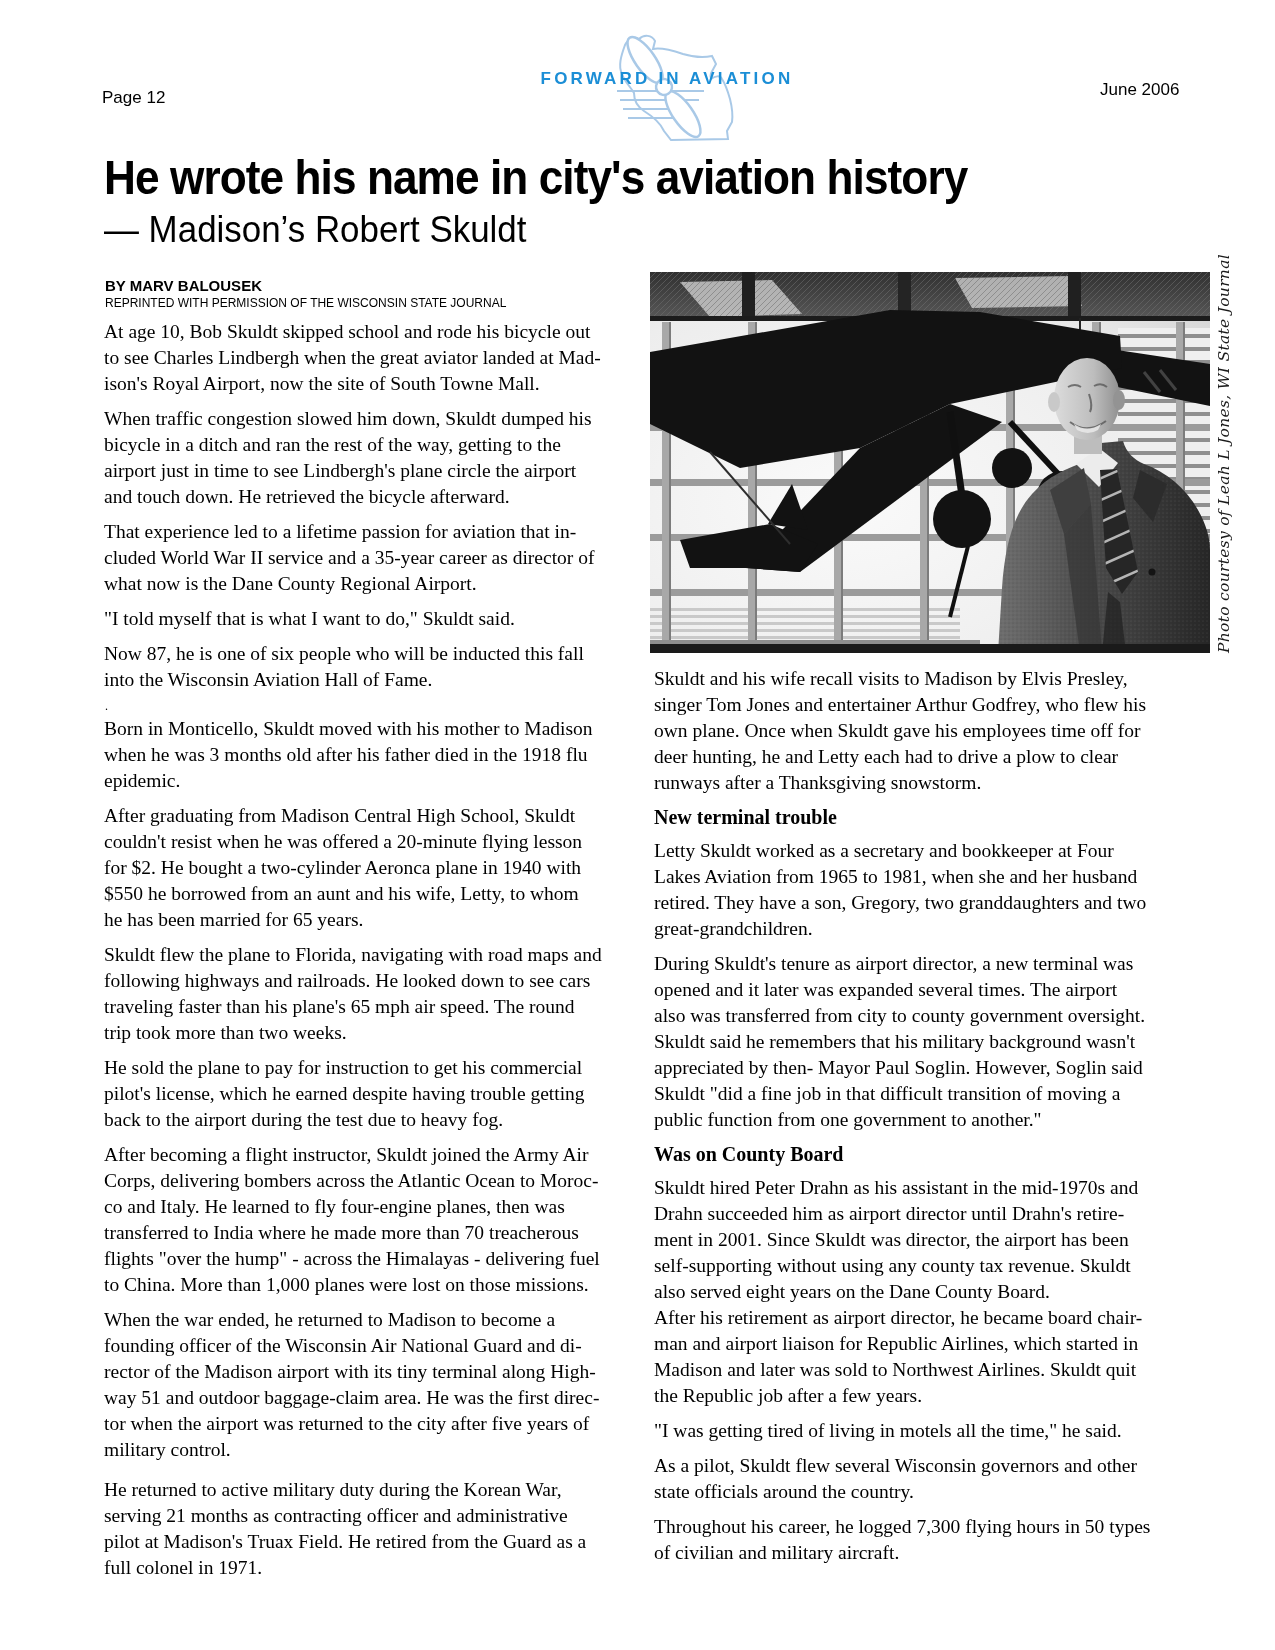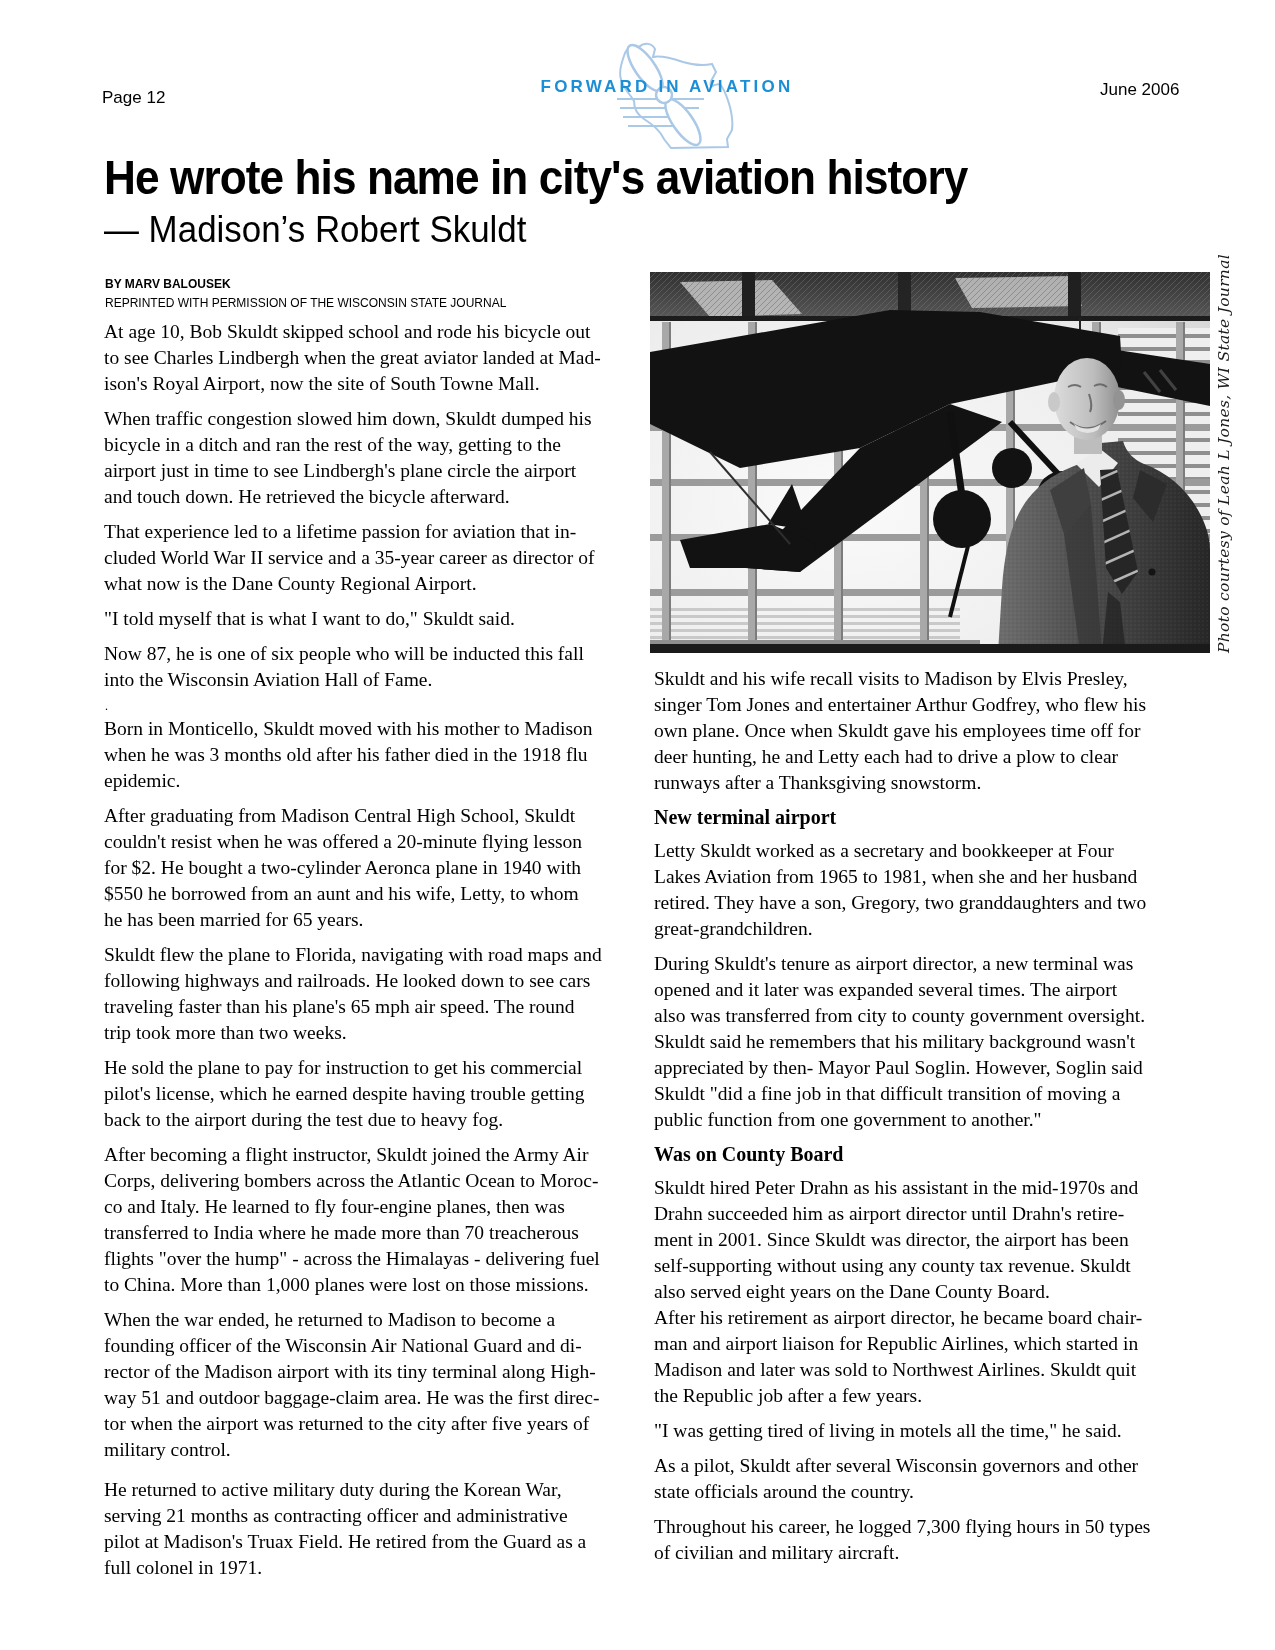--- a/index.html
+++ b/index.html
@@ -1,26 +1,26 @@
 <!DOCTYPE html>
 <html><head>
 <meta charset="utf-8">
 <style>
   html,body{margin:0;padding:0;background:#ffffff;}
   .page{position:relative;width:1275px;height:1650px;background:#ffffff;overflow:hidden;
         font-family:"Liberation Serif",serif;color:#000;margin-left:32px;}
   .hdr-text{position:absolute;font-family:"Liberation Sans",sans-serif;font-size:17px;color:#000;}
-  .logo-box{position:absolute;left:490px;top:33px;width:290px;height:126px;}
+  .logo-box{position:absolute;left:490px;top:25px;width:290px;height:126px;}
   .article-title{position:absolute;left:72px;top:150px;font-family:"Liberation Sans",sans-serif;
         font-weight:bold;font-size:48px;letter-spacing:-1px;transform:scaleX(.92);
         transform-origin:left top;white-space:nowrap;}
   .article-subtitle{position:absolute;left:72px;top:209px;font-family:"Liberation Sans",sans-serif;
         font-size:36px;transform:scaleX(.97);transform-origin:left top;white-space:nowrap;}
   .byline{position:absolute;left:73px;top:277px;font-family:"Liberation Sans",sans-serif;
-        font-weight:bold;font-size:12px;text-align:center;}
+        font-weight:bold;font-size:15px;text-align:center;}
   .credit{position:absolute;left:73px;top:296px;font-family:"Liberation Sans",sans-serif;font-size:12px;}
   .col-left{position:absolute;left:72px;top:319px;width:548px;}
   .col-right{position:absolute;left:622px;top:666px;width:560px;}
   p.body{font-size:19.5px;line-height:26px;margin:0 0 9px 0;white-space:pre-line;}
   p.dotline{font-size:12px;line-height:9px;margin:0 0 5px 1px;}
   h3.sect{font-size:20px;line-height:24px;margin:4px 0 9px 0;font-weight:bold;
         font-family:"Liberation Serif",serif;}
   .photo{position:absolute;left:618px;top:272px;width:560px;height:381px;}
   .photo svg{display:block;}
   .photo-caption{position:absolute;left:1183px;top:272px;height:381px;width:24px;
@@ -307,21 +307,21 @@
   </div>
 
   <div class="photo-caption">Photo courtesy of Leah L Jones, WI State Journal</div>
 
   <div class="col-right">
     <p class="body">Skuldt and his wife recall visits to Madison by Elvis Presley,
 singer Tom Jones and entertainer Arthur Godfrey, who flew his
 own plane. Once when Skuldt gave his employees time off for
 deer hunting, he and Letty each had to drive a plow to clear
 runways after a Thanksgiving snowstorm.</p>
-    <h3 class="sect">New terminal airport</h3>
+    <h3 class="sect">New terminal trouble</h3>
     <p class="body">Letty Skuldt worked as a secretary and bookkeeper at Four
 Lakes Aviation from 1965 to 1981, when she and her husband
 retired. They have a son, Gregory, two granddaughters and two
 great-grandchildren.</p>
     <p class="body">During Skuldt's tenure as airport director, a new terminal was
 opened and it later was expanded several times. The airport
 also was transferred from city to county government oversight.
 Skuldt said he remembers that his military background wasn't
 appreciated by then- Mayor Paul Soglin. However, Soglin said
 Skuldt "did a fine job in that difficult transition of moving a
@@ -330,19 +330,19 @@
     <p class="body">Skuldt hired Peter Drahn as his assistant in the mid-1970s and
 Drahn succeeded him as airport director until Drahn's retire-
 ment in 2001. Since Skuldt was director, the airport has been
 self-supporting without using any county tax revenue. Skuldt
 also served eight years on the Dane County Board.
 After his retirement as airport director, he became board chair-
 man and airport liaison for Republic Airlines, which started in
 Madison and later was sold to Northwest Airlines. Skuldt quit
 the Republic job after a few years.</p>
     <p class="body">"I was getting tired of living in motels all the time," he said.</p>
-    <p class="body">As a pilot, Skuldt after several Wisconsin governors and other
+    <p class="body">As a pilot, Skuldt flew several Wisconsin governors and other
 state officials around the country.</p>
     <p class="body">Throughout his career, he logged 7,300 flying hours in 50 types
 of civilian and military aircraft.</p>
   </div>
 
 </div>
 
 </body></html>

